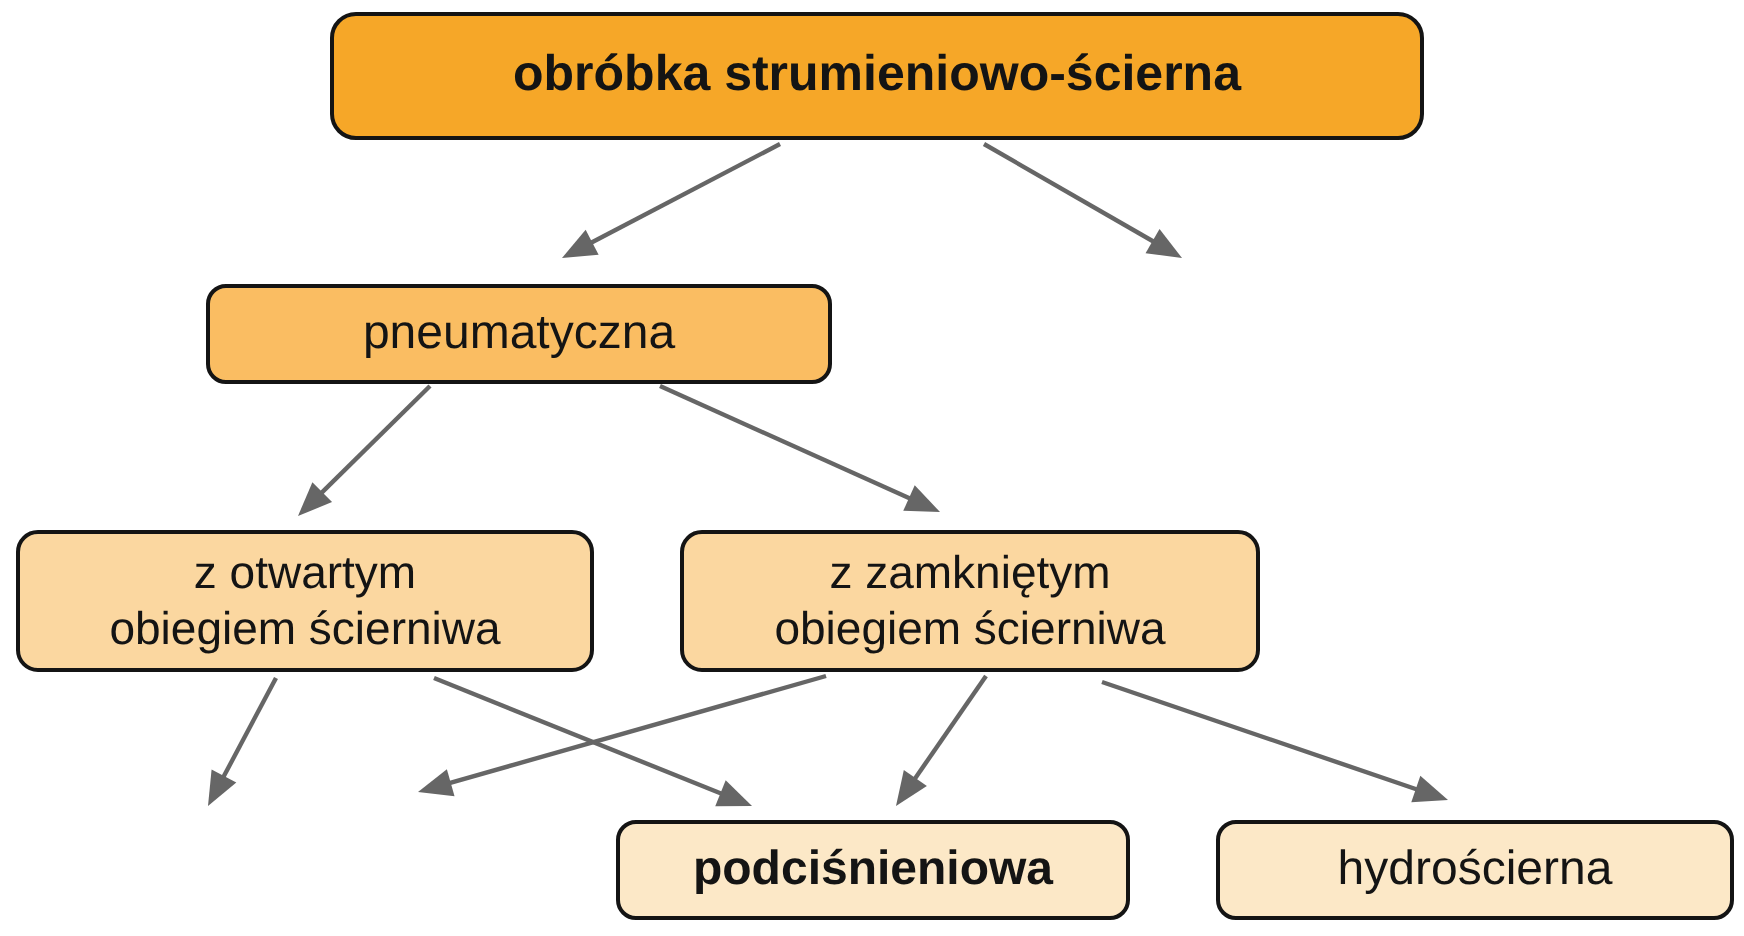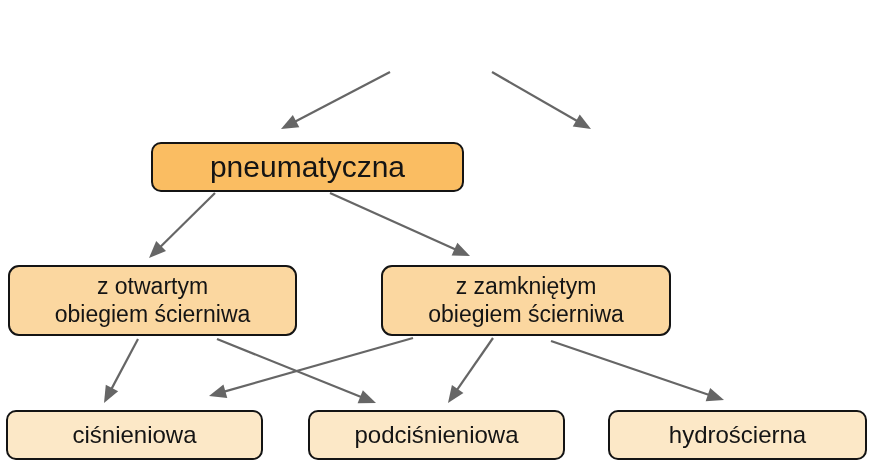--- a/index.html
+++ b/index.html
@@ -37,22 +37,21 @@
   }
   .lvl1 {
     background: var(--c1, #f6a728);
     border-radius: 13px;
     font-size: 25px;
     font-weight: bold;
   }
   .lvl2 {
     background: var(--c2, #fabd62);
     border-radius: 10px;
-    font-size: 30px;
-    margin-left: 48px;
+    font-size: 24px;
   }
   .lvl3 {
     background: var(--c3, #fbd7a0);
     border-radius: 11px;
     font-size: 23px;
     text-align: center;
   }
   .lvl4 {
     background: var(--c4, #fce8c7);
     border-radius: 10px;
@@ -78,41 +77,41 @@
       <line x1="217" y1="339" x2="363.0126232729653" y2="397.7723766633319" stroke="#666666" stroke-width="2.2"></line>
       <polygon points="376,403 357.61580230598094,403.1458600261347 362.84342564264904,390.15848329909994" fill="#666666"></polygon>
       <line x1="413" y1="338" x2="222.46630595880242" y2="392.171344384262" stroke="#666666" stroke-width="2.2"></line>
       <polygon points="209,396 223.43761514210541,384.6177652014884 227.26627075784336,398.0840711602908" fill="#666666"></polygon>
       <line x1="493" y1="338" x2="455.9689397036243" y2="391.4893093169871" stroke="#666666" stroke-width="2.2"></line>
       <polygon points="448,403 451.9212242986088,385.03826289024363 463.4319149816217,393.00720259386793" fill="#666666"></polygon>
       <line x1="551" y1="341" x2="710.7493891078461" y2="395.48100553388974" stroke="#666666" stroke-width="2.2"></line>
       <polygon points="724,400 705.6504752550438,401.137955022943 710.169469721154,387.88734413078924" fill="#666666"></polygon>
     </svg>
 
+  <div class="node lvl1" style="left:165px; top:6px; width:547px; height:64px;">
+    <span>obróbka strumieniowo-ścierna</span>
+  </div>
 
   <div class="node lvl2" style="left:103px; top:142px; width:313px; height:50px;">
     <span>pneumatyczna</span>
   </div>
 
 
   <div class="node lvl3" style="left:8px; top:265px; width:289px; height:71px;">
     <span>z otwartym
 obiegiem ścierniwa</span>
   </div>
 
-  <div class="node lvl3" style="left:340px; top:265px; width:290px; height:71px;margin-left:41px;">
+  <div class="node lvl3" style="left:340px; top:265px; width:290px; height:71px;">
     <span>z zamkniętym
 obiegiem ścierniwa</span>
   </div>
 
-  <div class="node lvl4" style="left:6px; top:410px; width:257px; height:50px;">
-    <span>ciśnieniowa</span>
-  </div>
 
-  <div class="node lvl4" style="left:308px; top:410px; width:257px; height:50px;">
+  <div class="node lvl4" style="left:308px; top:410px; width:257px; height:50px;font-weight:bold;">
     <span>podciśnieniowa</span>
   </div>
 
   <div class="node lvl4" style="left:608px; top:410px; width:259px; height:50px;">
     <span>hydrościerna</span>
   </div>
 
 </div>
 
 </body></html>

